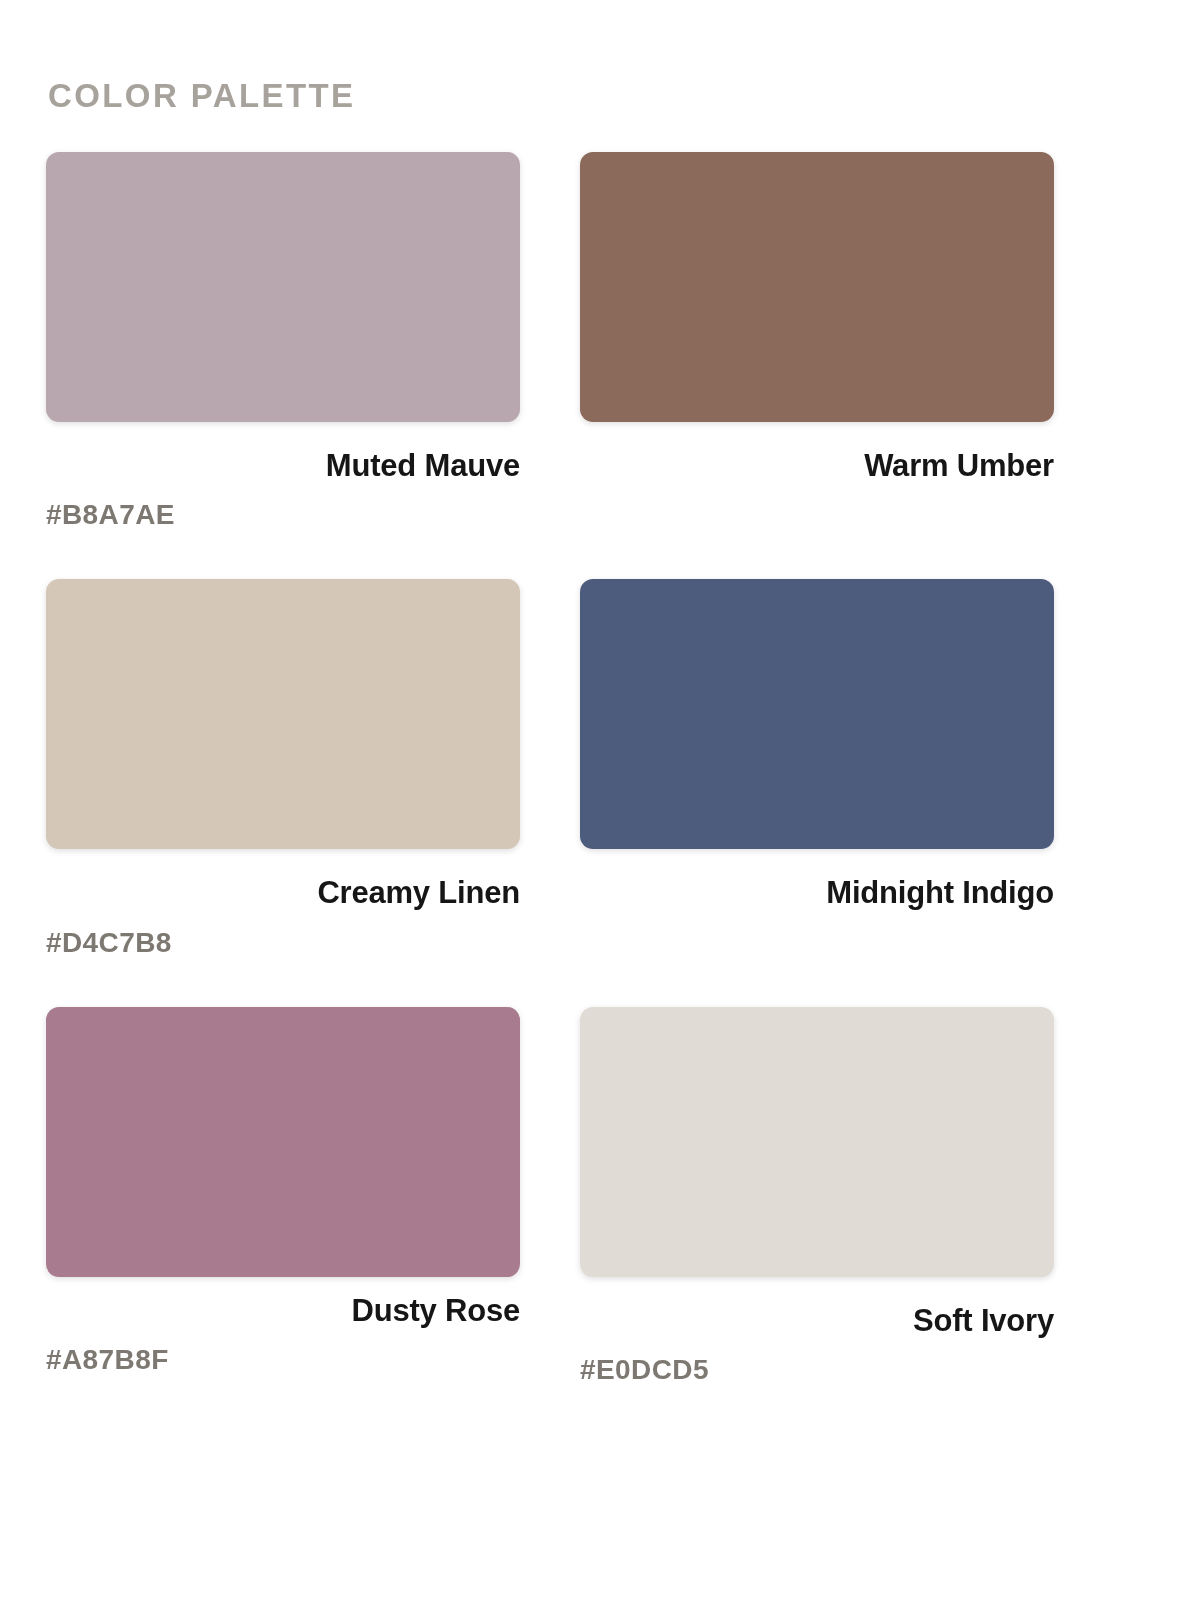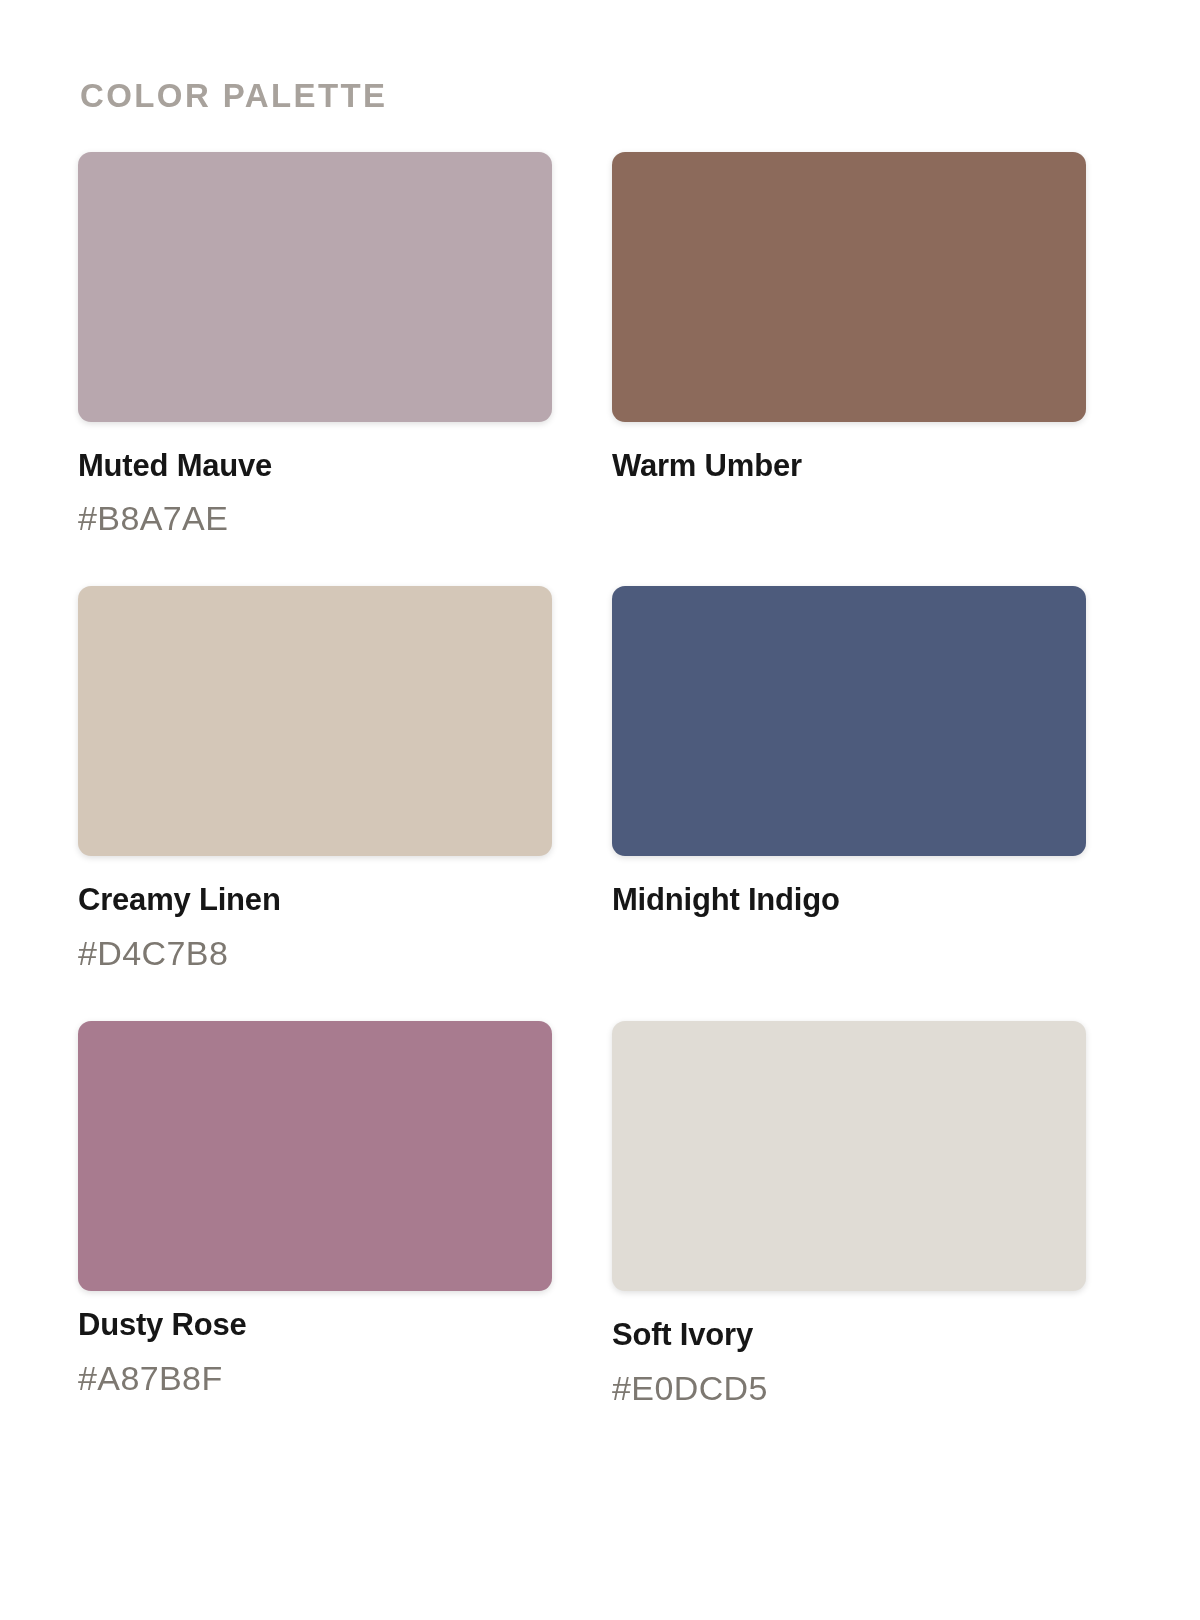--- a/index.html
+++ b/index.html
@@ -12,21 +12,21 @@
     background: #ffffff;
     font-family: "Liberation Sans", sans-serif;
     -webkit-font-smoothing: antialiased;
     overflow: hidden;
   }
 
   .page {
     box-sizing: border-box;
     width: 1200px;
     height: 1208px;
-    padding: 76px 78px 0 78px;
+    padding: 76px 78px 0 46px;
   }
 
   .palette-title {
     font-size: 33px;
     font-weight: bold;
     letter-spacing: 2.4px;
     color: #a8a29c;
     margin: 0 0 36px 2px;
     line-height: 1.2;
   }
@@ -49,25 +49,26 @@
     box-shadow: 0 2px 6px rgba(0, 0, 0, 0.13);
   }
 
   .swatch-name {
     font-size: 31px;
     font-weight: bold;
     color: #161616;
     letter-spacing: -0.2px;
     margin-top: 26px;
     line-height: 1.18;
+    text-align: right;
   }
 
   .swatch-hex {
-    font-size: 34px;
-    font-weight: normal;
+    font-size: 28px;
+    font-weight: bold;
     color: #7d7871;
     letter-spacing: 0.4px;
     margin-top: 14px;
     line-height: 1.18;
   }
 </style>
 </head>
 <body style="background: rgb(255, 255, 255);">
 
 <div class="page">

